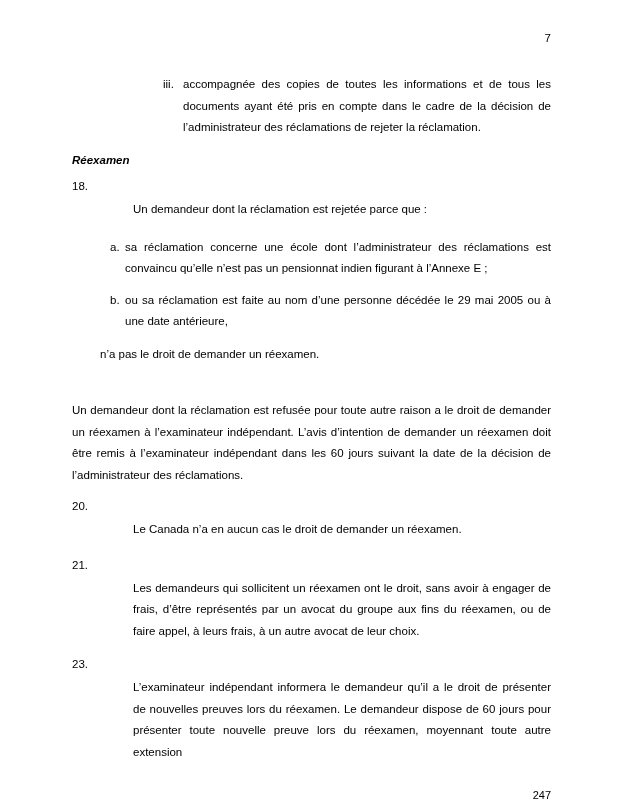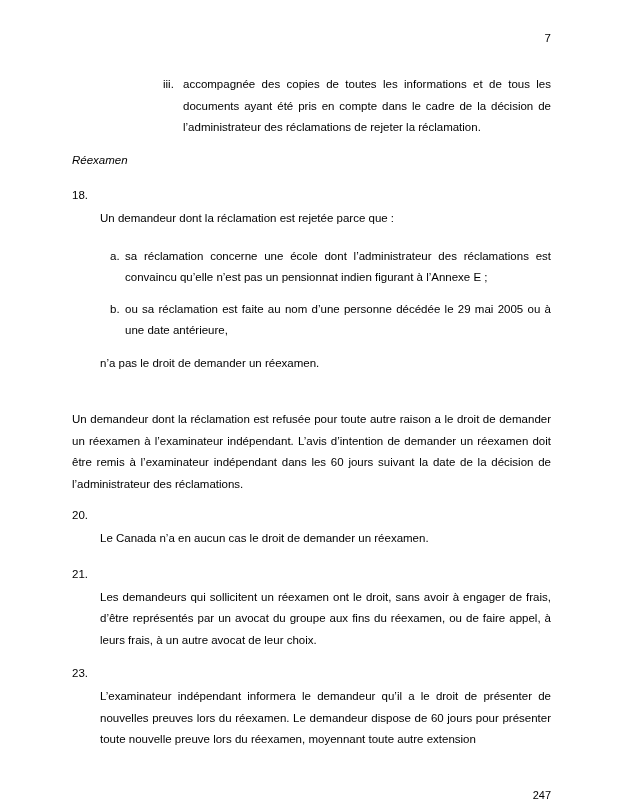--- a/index.html
+++ b/index.html
@@ -26,20 +26,21 @@
     padding: 30px 72px 0 72px;
   }
   .page-number-top {
     text-align: right;
     line-height: 16px;
     margin-bottom: 28px;
   }
   .para {
     display: flex;
     text-align: justify;
+    gap: 33px;
   }
   .para .num {
     flex: 0 0 28px;
     text-align: left;
   }
   .para .ptext {
     flex: 1 1 auto;
     text-align: justify;
     margin-top: 23px;
   }
@@ -49,23 +50,23 @@
     margin-bottom: 11px;
   }
   .roman-item .marker {
     flex: 0 0 20px;
   }
   .roman-item .ptext {
     flex: 1 1 auto;
     text-align: justify;
   }
   .heading {
-    font-weight: normal;
+    font-weight: bold;
     font-style: italic;
-    margin-bottom: 14px;
+    margin-bottom: 5px;
   }
   .p18 { margin-bottom: 16px; }
   .subitem {
     display: flex;
     margin-left: 38px;
     margin-bottom: 10px;
   }
   .subitem .marker {
     flex: 0 0 15px;
   }

